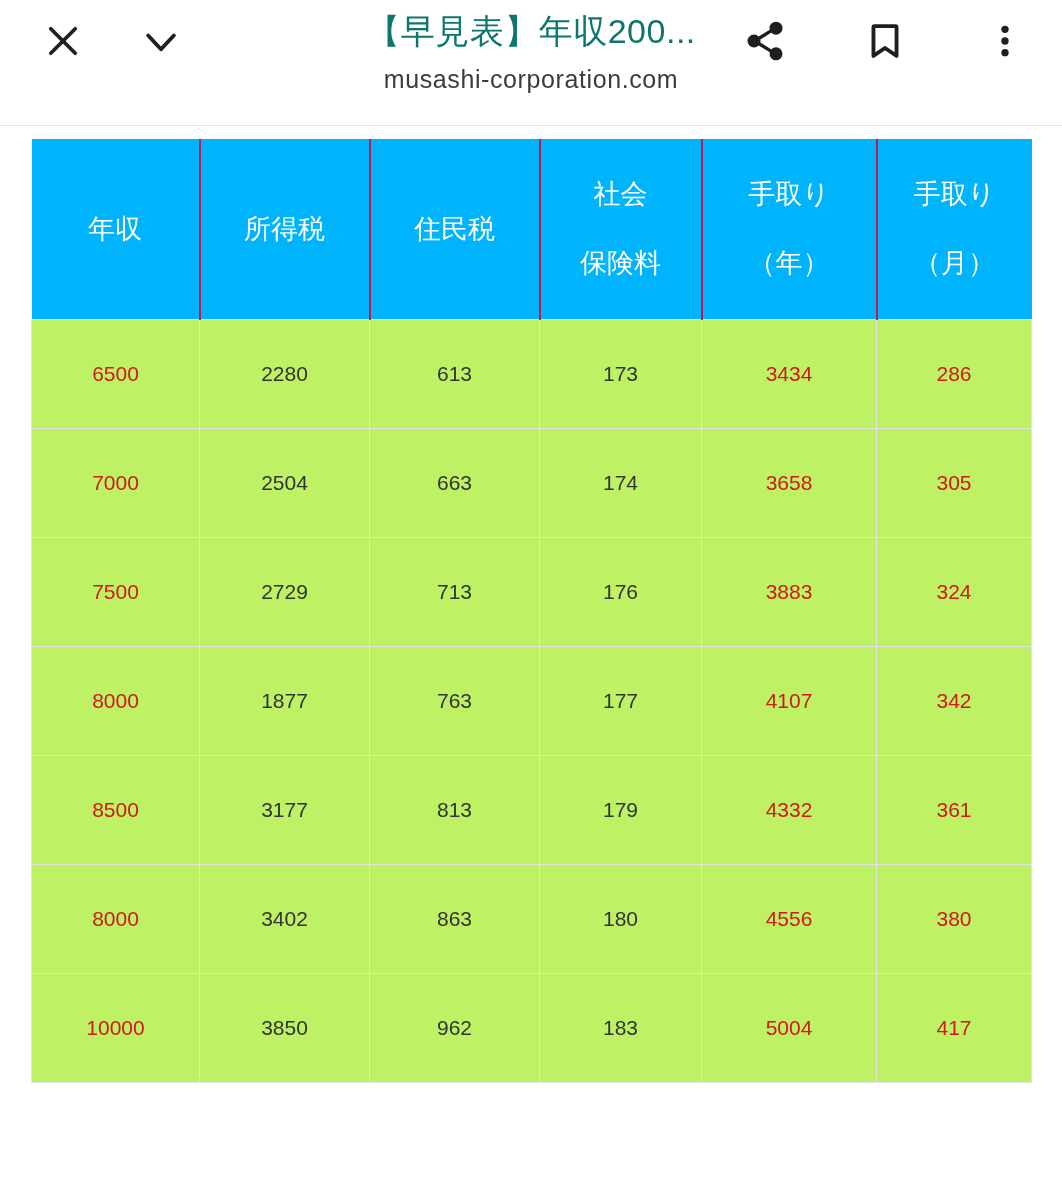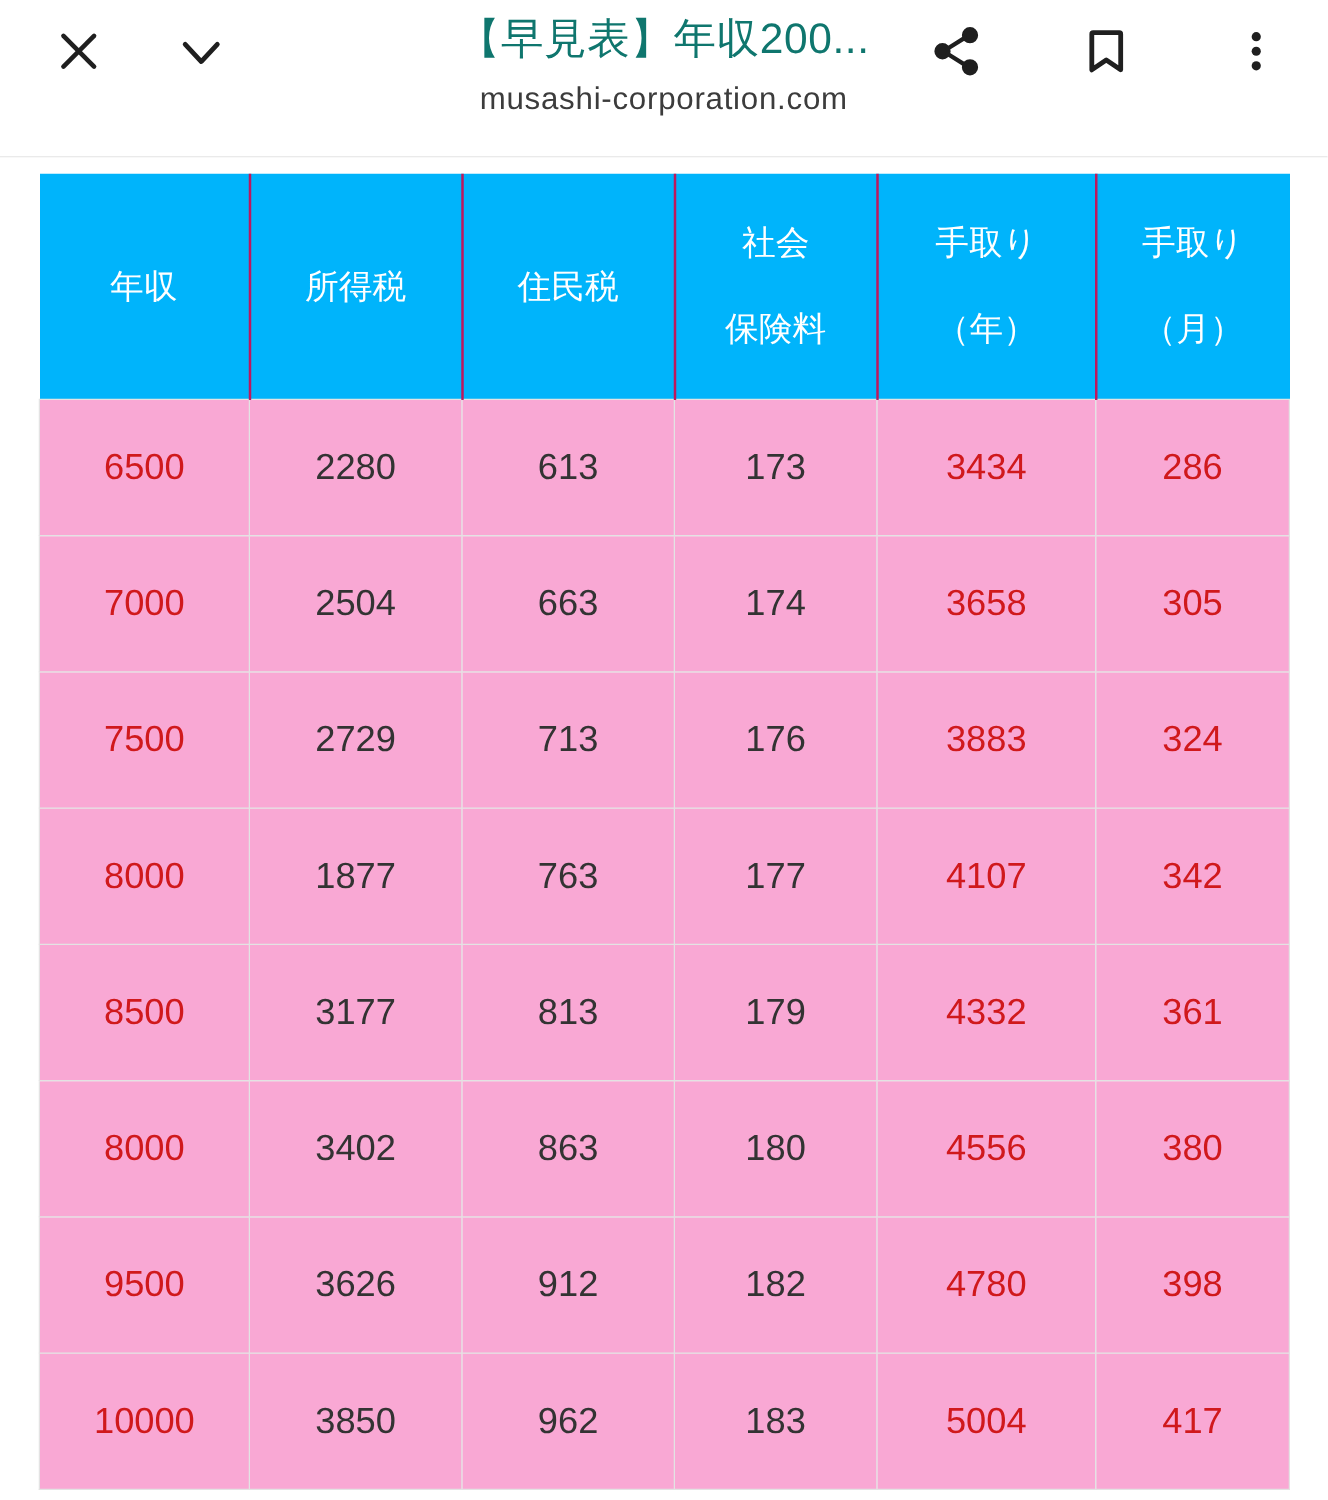--- a/index.html
+++ b/index.html
@@ -125,24 +125,24 @@
     gap: 42px;
   }
   .th-inner.single { gap: 0; font-family: Liberation Serif, serif; }
 
   table.rate-table td {
     height: 108px;
     border: 1px solid #e3e3e3;
     border-top: none;
     text-align: center;
     vertical-align: middle;
-    font-size: 29px;
+    font-size: 21px;
     color: #333333;
     padding: 0;
-    background: #f9a8d4;
+    background: #bef264;
   }
   table.rate-table td.accent {
     color: #d0191c;
   }
   table.rate-table tbody tr td:first-child { border-left: 1px solid #e3e3e3; }
   table.rate-table tbody tr td:last-child  { border-right: 1px solid #e3e3e3; margin-top: 48px; }
 </style>
 </head>
 <body>
 
@@ -293,28 +293,20 @@
           </tr>
           <tr>
             <td class="accent">8000</td>
             <td>3402</td>
             <td>863</td>
             <td>180</td>
             <td class="accent">4556</td>
             <td class="accent">380</td>
           </tr>
           <tr>
-            <td class="accent">9500</td>
-            <td>3626</td>
-            <td>912</td>
-            <td>182</td>
-            <td class="accent">4780</td>
-            <td class="accent">398</td>
-          </tr>
-          <tr>
             <td class="accent">10000</td>
             <td>3850</td>
             <td>962</td>
             <td>183</td>
             <td class="accent">5004</td>
             <td class="accent">417</td>
           </tr>
         </tbody>
     </table>
   </div>

